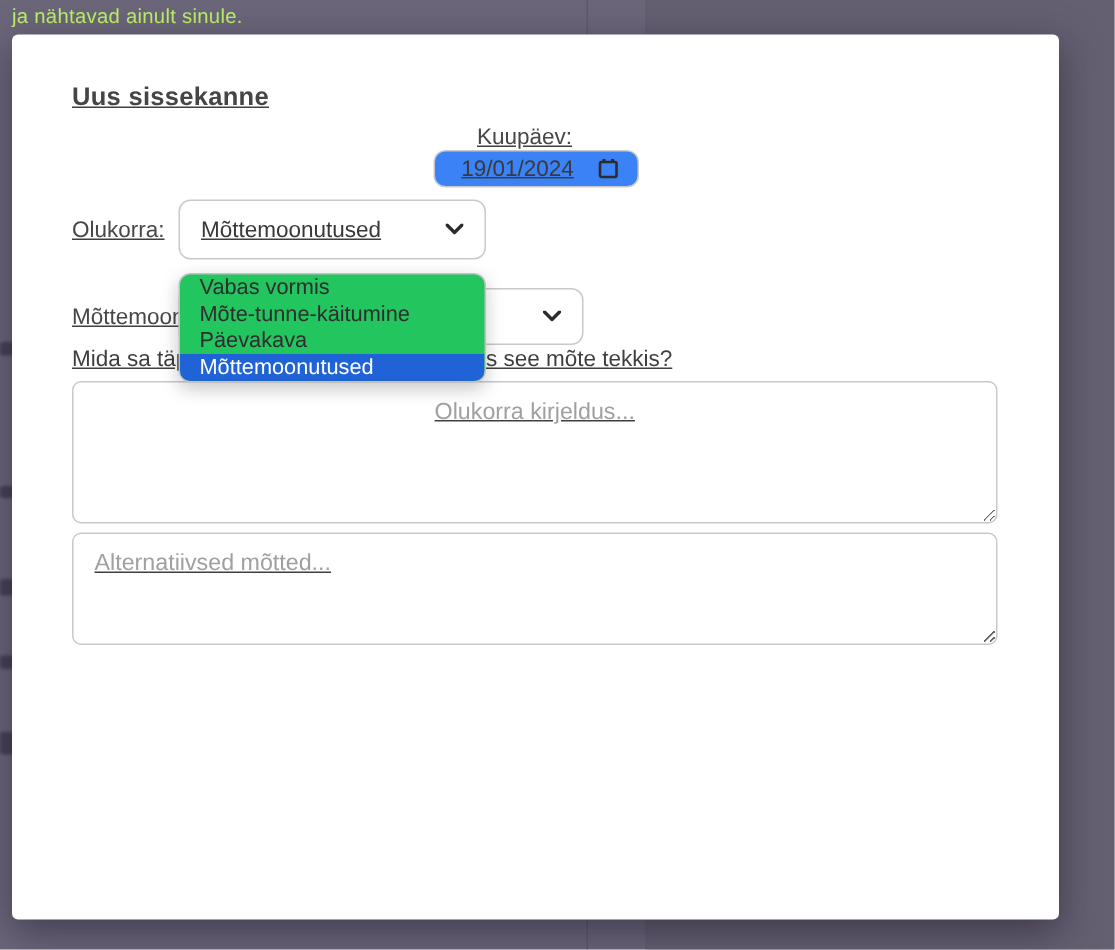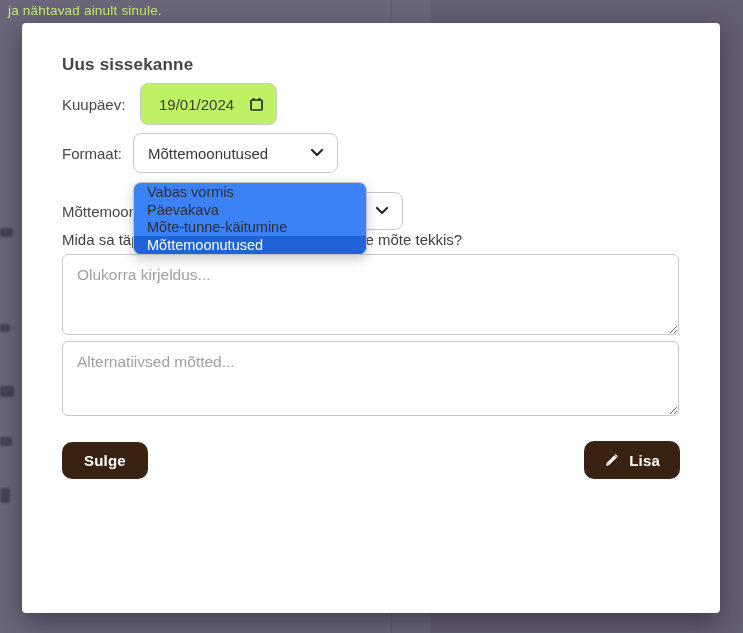--- a/index.html
+++ b/index.html
@@ -17,76 +17,77 @@
   }
   .bg-mark{position:absolute;background:#413c50;filter:blur(1.2px);opacity:.85;border-radius:2px;}
   .m1{left:0;top:228px;width:13px;height:9px;}
   .m2{left:0;top:324px;width:10px;height:8px;}
   .m3{left:0;top:386px;width:14px;height:11px;}
   .m4{left:0;top:437px;width:12px;height:9px;}
   .m5{left:0;top:488px;width:10px;height:15px;}
 
   
   .modal{
-    position:absolute;left:22px;top:23px;width:698px;height:590px;
+    position:absolute;left:8px;top:23px;width:698px;height:590px;
     background:#ffffff;border-radius:4px;box-sizing:border-box;
     padding:32px 40px 0 40px;
     box-shadow:0 8px 26px rgba(24,19,35,.5);
     color:#3f3f3f;
+    text-decoration:underline;
   }
   .modal h2{
     margin:0;font-size:17px;font-weight:700;color:#454545;height:20px;line-height:20px;
     letter-spacing:.2px;
   }
   .row{display:flex;align-items:center;}
-  .row-date{margin-top:8px;height:42px;}
+  .row-date{margin-top:8px;height:42px;flex-direction:column;}
   .row-format{margin-top:8px;height:40px;}
   .row-distortion{margin-top:19px;height:38px;}
   .field-label{font-size:15px;color:#474747;flex:0 0 auto;}
   .lbl-date{width:78px;}
   .lbl-format{width:71px;}
   .lbl-distortion{width:71px;white-space:nowrap;overflow:visible;}
 
   .date-input{
     width:137px;height:42px;box-sizing:border-box;border:1px solid #c9c9c9;border-radius:8px;
     display:flex;align-items:center;justify-content:space-between;
-    padding:0 12px 0 18px;font-size:15px;color:#3a3a3a;background:#bef264;cursor:pointer;
+    padding:0 12px 0 18px;font-size:15px;color:#3a3a3a;background:#3b82f6;cursor:pointer;
   }
   .select{
     height:40px;box-sizing:border-box;border:1px solid #c9c9c9;border-radius:8px;
     display:flex;align-items:center;justify-content:space-between;
     padding:0 14px;font-size:15px;color:#383838;background:#fff;cursor:pointer;
   }
   .select-format{width:205px;}
   .select-distortion{width:270px;height:38px;}
   .chev{flex:0 0 auto;margin-left:8px;}
 
   
   .options-panel{
-    position:absolute;left:111px;top:159px;width:234px;box-sizing:border-box;
-    background:#3b82f6;border:1px solid #c2c2c2;border-radius:8px;overflow:hidden;
+    position:absolute;left:111px;top:159px;width:205px;box-sizing:border-box;
+    background:#22c55e;border:1px solid #c2c2c2;border-radius:8px;overflow:hidden;
     box-shadow:0 4px 12px rgba(0,0,0,.22);z-index:6;
   }
   .option{
     height:17.8px;display:flex;align-items:center;padding:0 13px;
     font-size:14.5px;color:#2e2e2e;white-space:nowrap;cursor:default;
   }
   .option.selected{background:#1f63d6;color:#ffffff;}
 
   .question{font-size:15px;color:#3e3e3e;line-height:20px;}
   .q1{height:19px;}
   .q2{margin-top:17px;height:40px;width:560px;}
 
   textarea{
     display:block;box-sizing:border-box;width:617px;border:1px solid #c9c9c9;border-radius:6px;
     padding:11px 14px;font-family:"Liberation Sans", sans-serif;font-size:15.5px;color:#3a3a3a;
     resize:both;outline:none;background:#fff;
   }
   textarea::placeholder{color:#a0a0a0;opacity:1;}
-  .ta1{margin-top:5px;height:81px;}
+  .ta1{margin-top:5px;height:95px;text-align:center;}
   .ta2{margin-top:6px;height:75px;}
 
   .footer{margin-top:25px;display:flex;align-items:center;justify-content:space-between;}
   .btn{
     background:#3a2213;color:#fff;border:none;border-radius:10px;cursor:pointer;
     font-family:"Liberation Sans", sans-serif;font-size:15px;font-weight:700;letter-spacing:.2px;
     display:inline-flex;align-items:center;justify-content:center;
   }
   .btn-close{height:37px;padding:0 22px;}
   .btn-add{height:38px;padding:0 20px;gap:9px;}
@@ -115,58 +116,47 @@
       <span>19/01/2024</span>
       <svg class="chev" width="15" height="15" viewBox="0 0 15 15">
         <rect x="2" y="3" width="11" height="10" rx="1" fill="none" stroke="#2b2b2b" stroke-width="1.7"></rect>
         <rect x="3.6" y="1" width="2" height="2.4" fill="#2b2b2b"></rect>
         <rect x="9.4" y="1" width="2" height="2.4" fill="#2b2b2b"></rect>
       </svg>
     </div>
   </div>
 
   <div class="row row-format">
-    <span class="field-label lbl-format">Formaat:</span>
+    <span class="field-label lbl-format">Olukorra:</span>
     <div class="select select-format">
       <span>Mõttemoonutused</span>
       <svg class="chev" width="12" height="8" viewBox="0 0 12 8">
         <path d="M1 1l5 5 5-5" fill="none" stroke="#2b2b2b" stroke-width="2.2" stroke-linecap="round" stroke-linejoin="round"></path>
       </svg>
     </div>
   </div>
 
   <div class="row row-distortion">
     <span class="field-label lbl-distortion">Mõttemoonutus:</span>
     <div class="select select-distortion">
       <span></span>
       <svg class="chev" width="12" height="8" viewBox="0 0 12 8">
         <path d="M1 1l5 5 5-5" fill="none" stroke="#2b2b2b" stroke-width="2.2" stroke-linecap="round" stroke-linejoin="round"></path>
       </svg>
     </div>
   </div>
 
   <div class="options-panel">
     <div class="option">Vabas vormis</div>
+    <div class="option">Mõte-tunne-käitumine</div>
     <div class="option">Päevakava</div>
-    <div class="option">Mõte-tunne-käitumine</div>
     <div class="option selected">Mõttemoonutused</div>
   </div>
 
   <div class="question q1">Mida sa täpsemalt mõtlesid? Mis olukorras see mõte tekkis?</div>
 
   <textarea class="ta1" placeholder="Olukorra kirjeldus..." style=""></textarea>
 
 
   <textarea class="ta2" placeholder="Alternatiivsed mõtted..." style=""></textarea>
 
-  <div class="footer">
-    <button class="btn btn-close">Sulge</button>
-    <button class="btn btn-add">
-      <svg width="16" height="16" viewBox="0 0 16 16">
-        <path d="M2.2 13.8l.7-3 8.7-8.7 2.3 2.3-8.7 8.7-3 .7z" fill="#ffffff"></path>
-        <path d="M2.2 13.8l.5-2.3 1.8 1.8-2.3.5z" fill="#bcd0f0"></path>
-        <path d="M10.6 3.1l2.3 2.3" stroke="#3a2213" stroke-width="0.9"></path>
-      </svg>
-      <span>Lisa</span>
-    </button>
-  </div>
 
 </div>
 
 </body></html>

